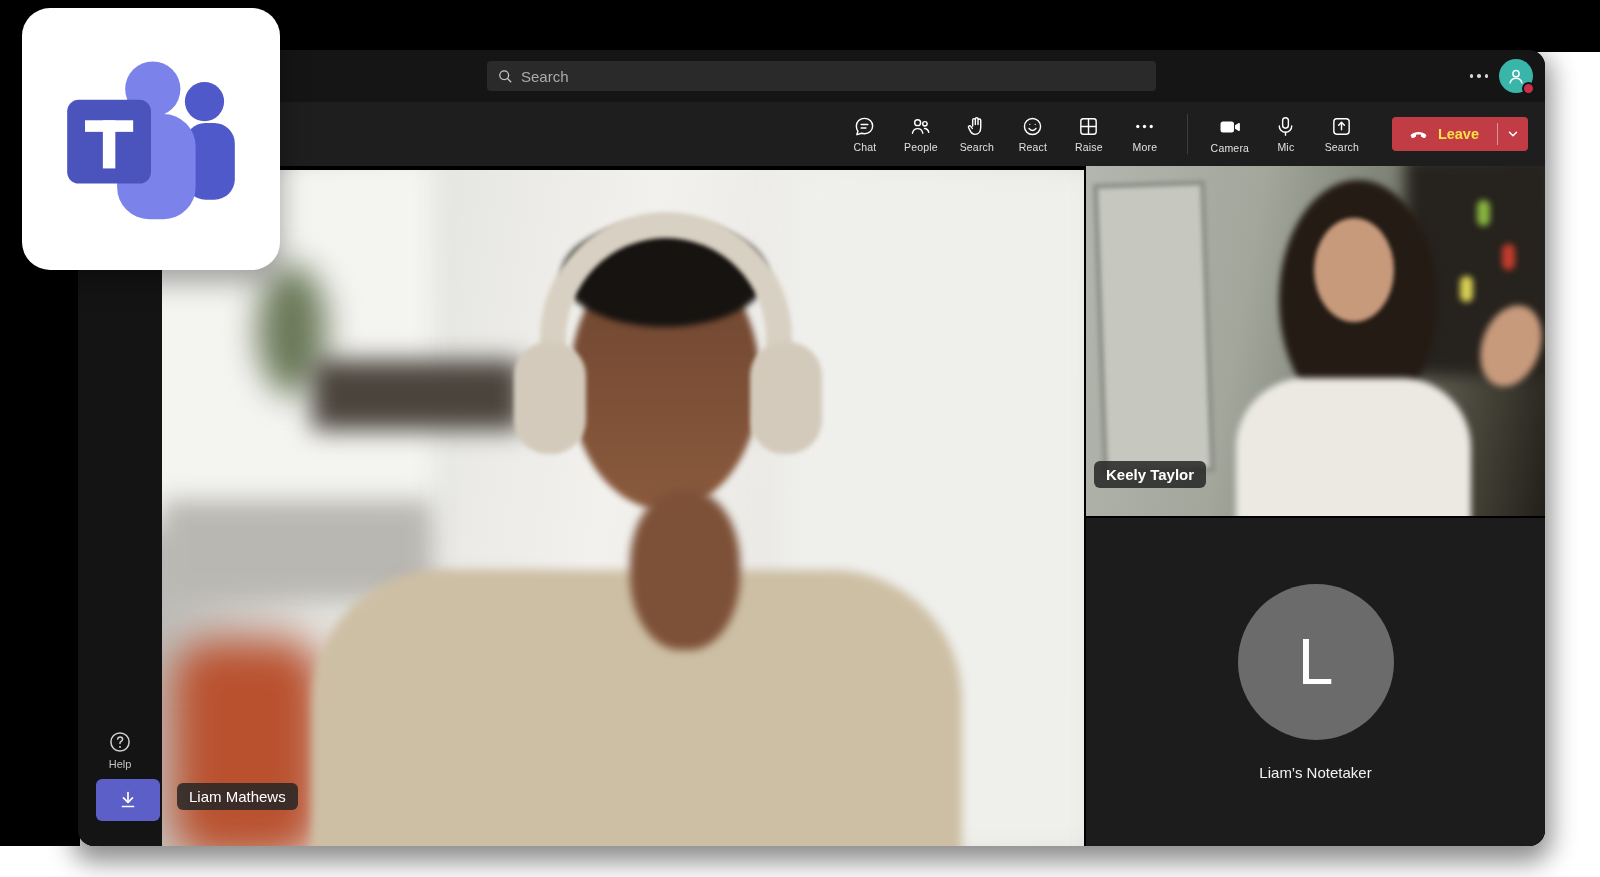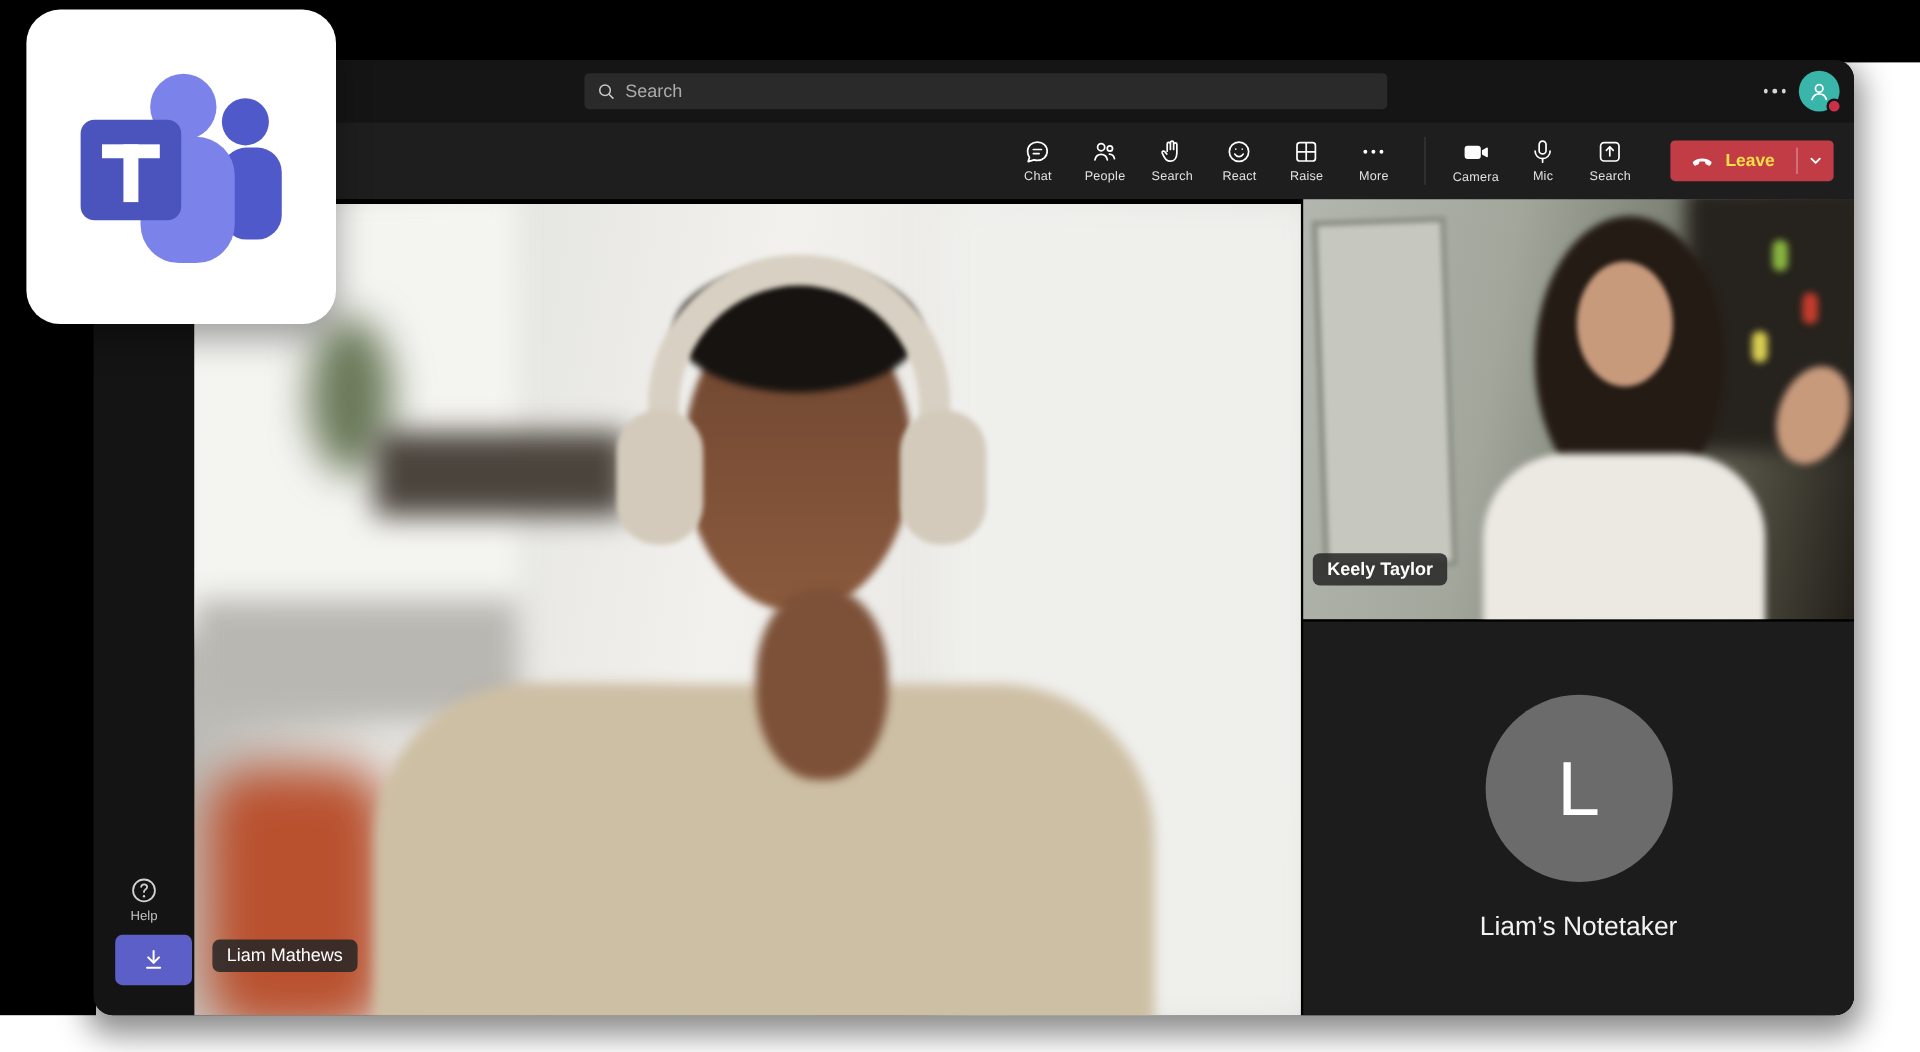--- a/index.html
+++ b/index.html
@@ -61,21 +61,21 @@
       linear-gradient(100deg,#a9a9a5 0%,#e3e3df 22%,#f2f1ee 48%,#e9e8e4 68%,#c9c9c4 100%); }
   .tile-side { left:924px; top:0; width:459px; height:350px; background:
       linear-gradient(100deg,#b3b6ae 0%,#a2a69b 35%,#7c8174 60%,#474439 84%,#23201b 100%); }
   .tile-note { left:924px; top:352px; width:459px; height:328px; background:#1c1c1c;
                display:flex; flex-direction:column; align-items:center; justify-content:center; gap:24px; }
   .shape { position:absolute; }
   .nametag { position:absolute; background:rgba(38,38,38,.85); color:#fff; font-size:15px;
              padding:5px 12px; border-radius:6px; white-space:nowrap; }
   .note-avatar { width:156px; height:156px; border-radius:50%; background:#6b6b6b; color:#fff;
                  display:flex; align-items:center; justify-content:center; font-size:64px; font-weight:400; }
-  .note-name { color:#f2f2f2; font-size:22px; }
+  .note-name { color:#f2f2f2; font-size:15px; }
 
   
   .logo-card { position:absolute; left:22px; top:8px; width:258px; height:262px; background:#fff;
                border-radius:28px; box-shadow:0 12px 28px rgba(0,0,0,.35);
                display:flex; align-items:center; justify-content:center; }
 
   svg { display:block; }
 </style>
 </head>
 <body>

